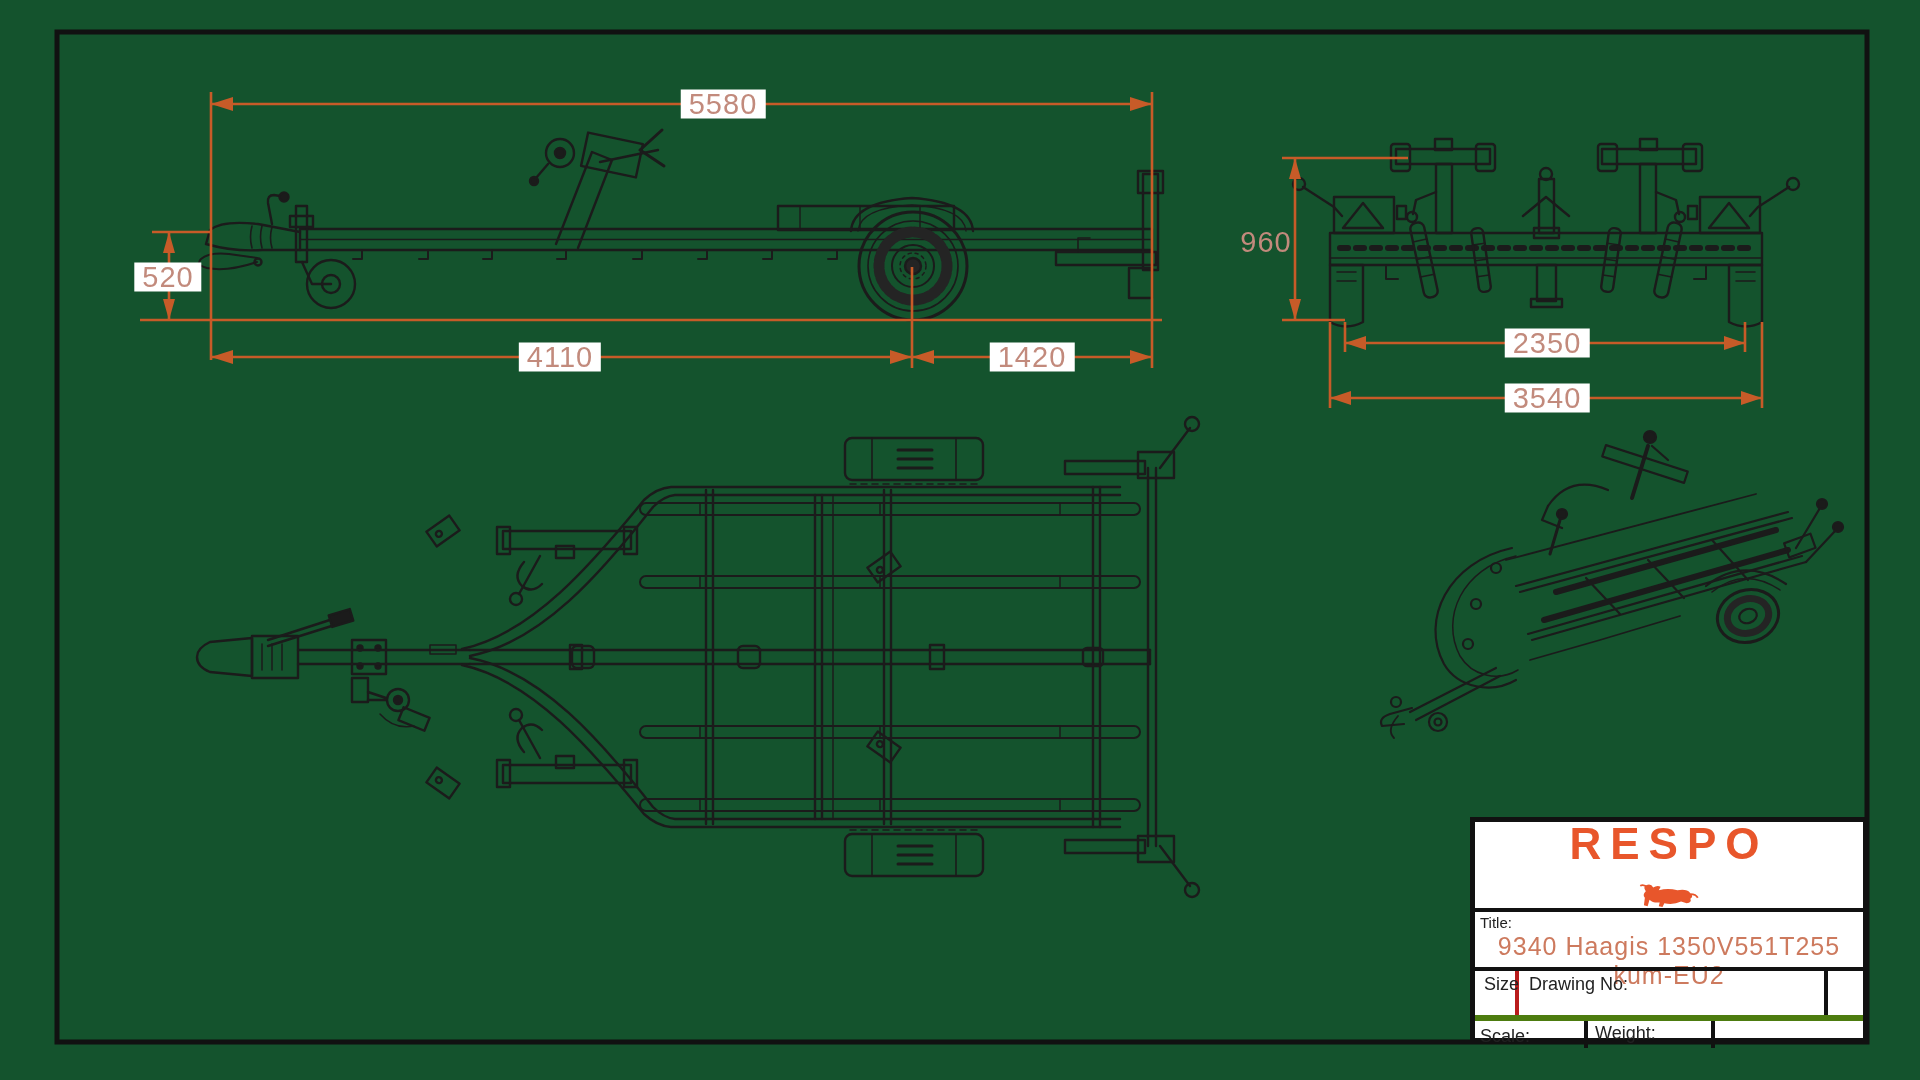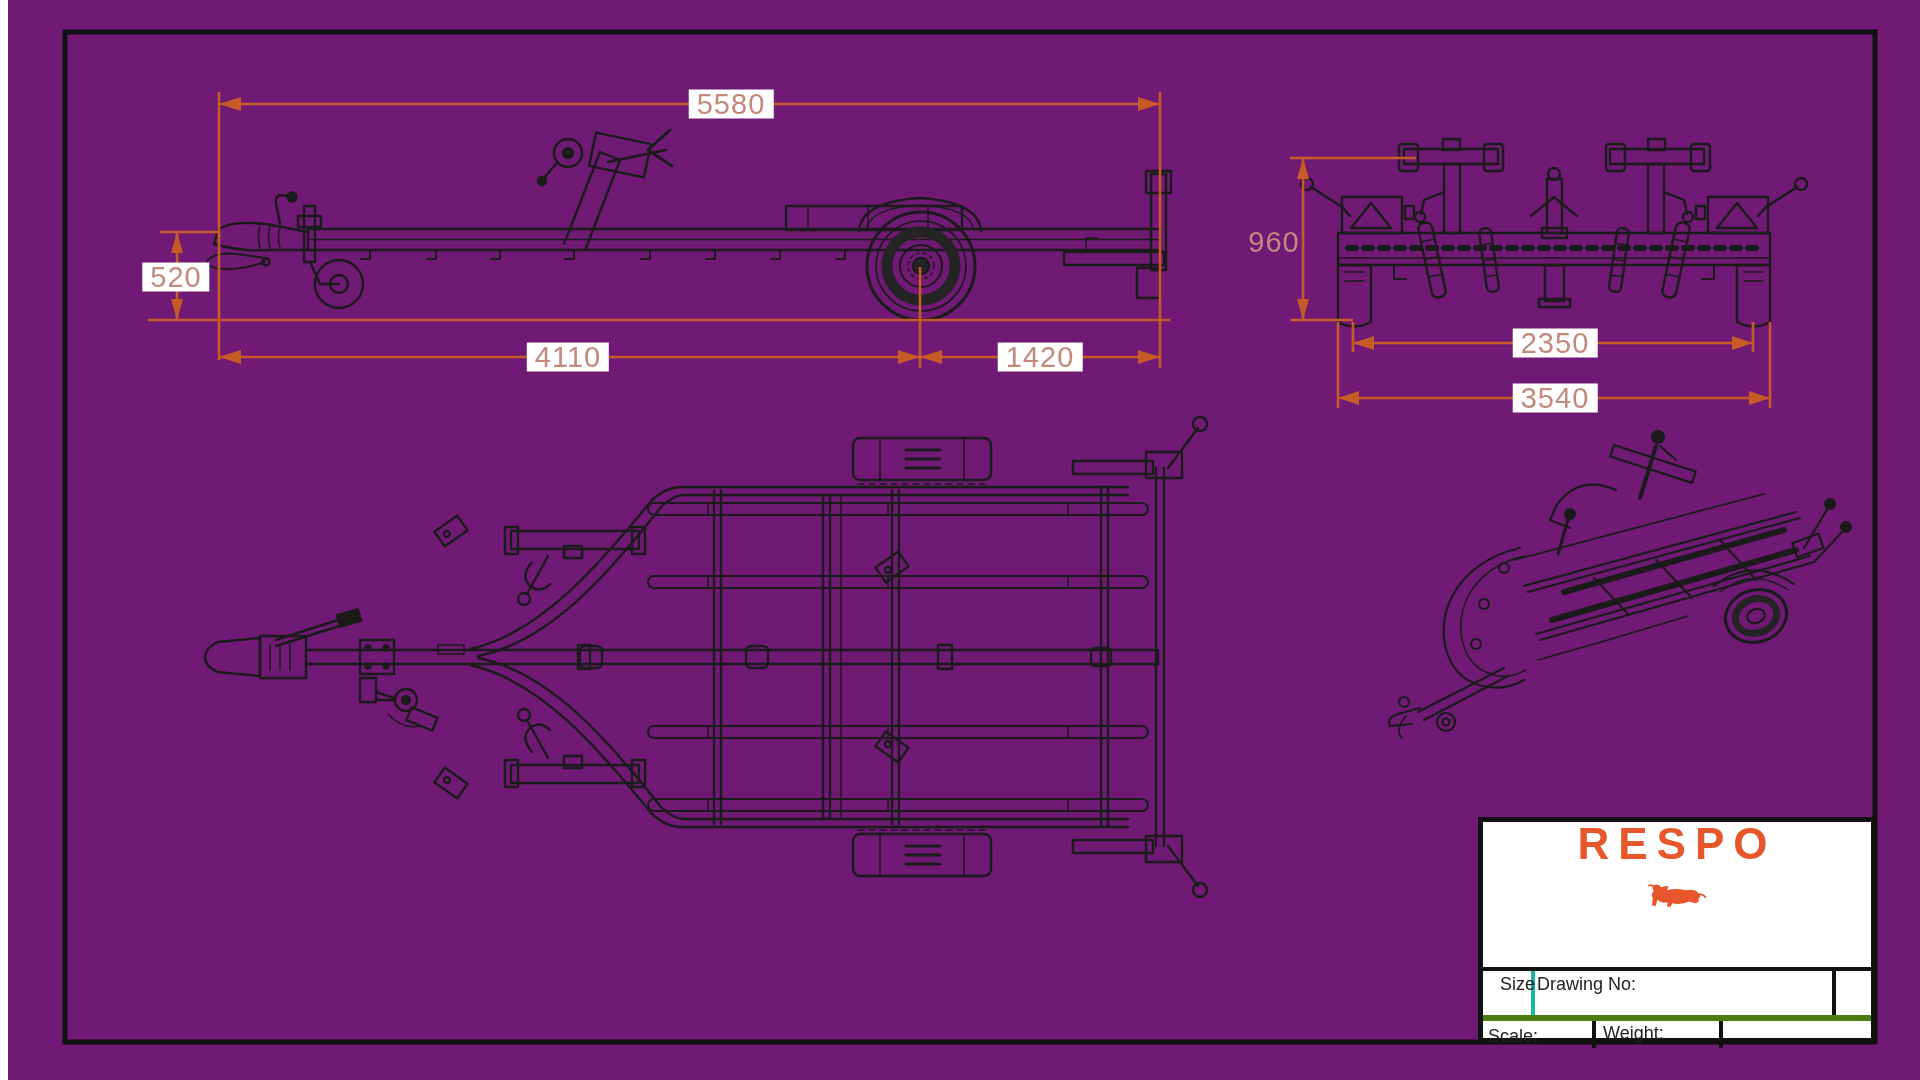--- a/index.html
+++ b/index.html
@@ -1,18 +1,18 @@
 <!DOCTYPE html>
 <html><head>
 <meta charset="utf-8">
 <style>
   html,body{margin:0;padding:0;background:#ffffff;}
   body{width:1920px;height:1080px;position:relative;overflow:hidden;
        font-family:"Liberation Sans", sans-serif;}
-  #sheet{position:absolute;inset:0;background:#701a75;margin-left:8px;}
+  #sheet{position:absolute;inset:0;background:#14532d;}
   svg.art{position:absolute;left:0;top:0;}
   .dim{position:absolute;transform:translate(-50%,-50%);
        font-size:29px;letter-spacing:1px;color:#c28a7c;background:#fff;
        padding:0 8px;white-space:nowrap;line-height:1;}
   .dim.nobg{background:transparent;padding:0;}
   
   .tblock{position:absolute;left:1470px;top:817px;width:398px;height:226px;
           box-sizing:border-box;border:5px solid #111;background:#fff;}
   .trow{box-sizing:border-box;position:absolute;left:0;right:0;}
   .row-logo{top:0;height:86px;display:flex;flex-direction:column;
@@ -347,22 +347,26 @@
 <span class="dim" style="left:1547px;top:398px">3540</span>
 
 <div class="tblock">
   <div class="trow row-logo">
     <div class="brand">RESPO</div>
     <svg width="70" height="26" viewBox="0 0 70 28">
       <path fill="#e8562b" d="M10,10 Q6,4 12,3 Q16,2 18,6 Q22,3 26,5 L24,9 Q34,6 44,9 Q54,7 58,12 Q62,15 58,18 Q60,22 54,23 L48,21 Q40,25 30,23 L28,27 L24,26 L25,22 Q18,23 14,19 L12,26 L8,25 L9,17 Q6,14 10,10 Z"></path>
       <path fill="none" stroke="#e8562b" stroke-width="2" d="M12,6 Q8,2 4,4 M58,13 q6,0 8,4"></path>
     </svg>
   </div>
+  <div class="trow row-title">
+    <span class="lbl small" style="left:5px;top:2px">Title:</span>
+    <span class="title-val">9340 Haagis 1350V551T255 kum-EU2</span>
+  </div>
   <div class="trow row-size">
-    <div class="cell" style="left:12px;width:40px;border-right:4px solid #14b8a6">
+    <div class="cell" style="left:4px;width:40px;border-right:4px solid #b91c1c">
       <span class="lbl" style="left:5px;top:3px">Size</span>
     </div>
     <div class="cell" style="left:47px;width:306px;border-right:4px solid #111">
       <span class="lbl" style="left:7px;top:3px">Drawing No:</span>
     </div>
     <div class="cell" style="left:353px;right:0"></div>
   </div>
   <div class="trow row-scale">
     <div class="cell" style="left:0;width:113px;border-right:4px solid #111">
       <span class="lbl" style="left:5px;top:5px">Scale:</span>

